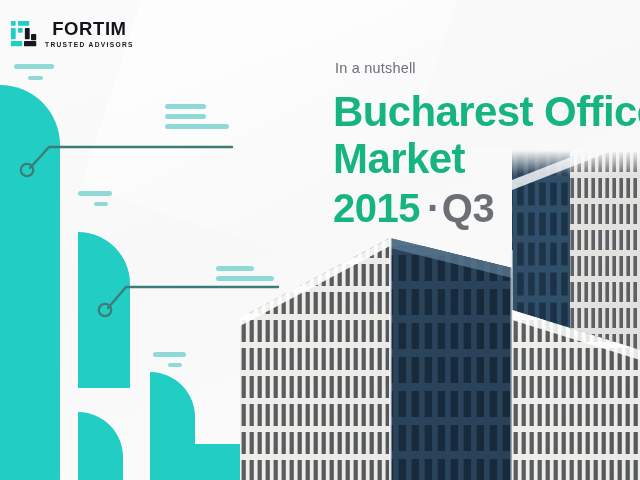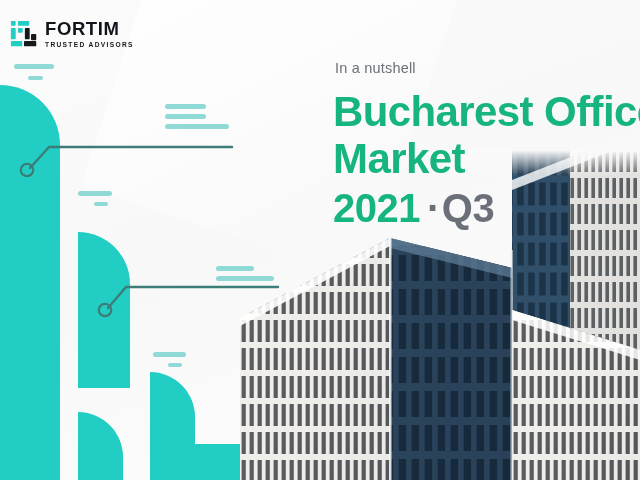--- a/index.html
+++ b/index.html
@@ -34,21 +34,21 @@
   .logo {
     position: absolute;
     left: 10px;
     top: 20px;
     display: flex;
     align-items: center;
     gap: 7px;
     z-index: 40;
   }
   .logo-mark { width: 28px; height: 28px; display: block; }
-  .logo-words { display: flex; flex-direction: column; line-height: 1; }
+  .logo-words { display: flex; flex-direction: column; line-height: 1; text-align: center; }
   .logo-name {
     font-size: 18.5px;
     font-weight: bold;
     color: #111418;
     letter-spacing: 0.6px;
   }
   .logo-tag {
     font-size: 6.6px;
     font-weight: bold;
     color: #15181c;
@@ -296,17 +296,17 @@
     <rect x="0" y="0" width="400" height="120" fill="url(#fade)"></rect>
   </svg>
 
   <div class="headline-block">
     <div class="eyebrow">In a nutshell</div>
     <h1 class="headline">
       <span>Bucharest Office</span>
       <span class="line2">Market</span>
     </h1>
     <div class="date-line">
-      <span class="date-year">2021</span><span class="date-sep">·</span><span class="date-q">Q3</span>
+      <span class="date-year">2015</span><span class="date-sep">·</span><span class="date-q">Q3</span>
     </div>
   </div>
 
 </div>
 
 </body></html>

